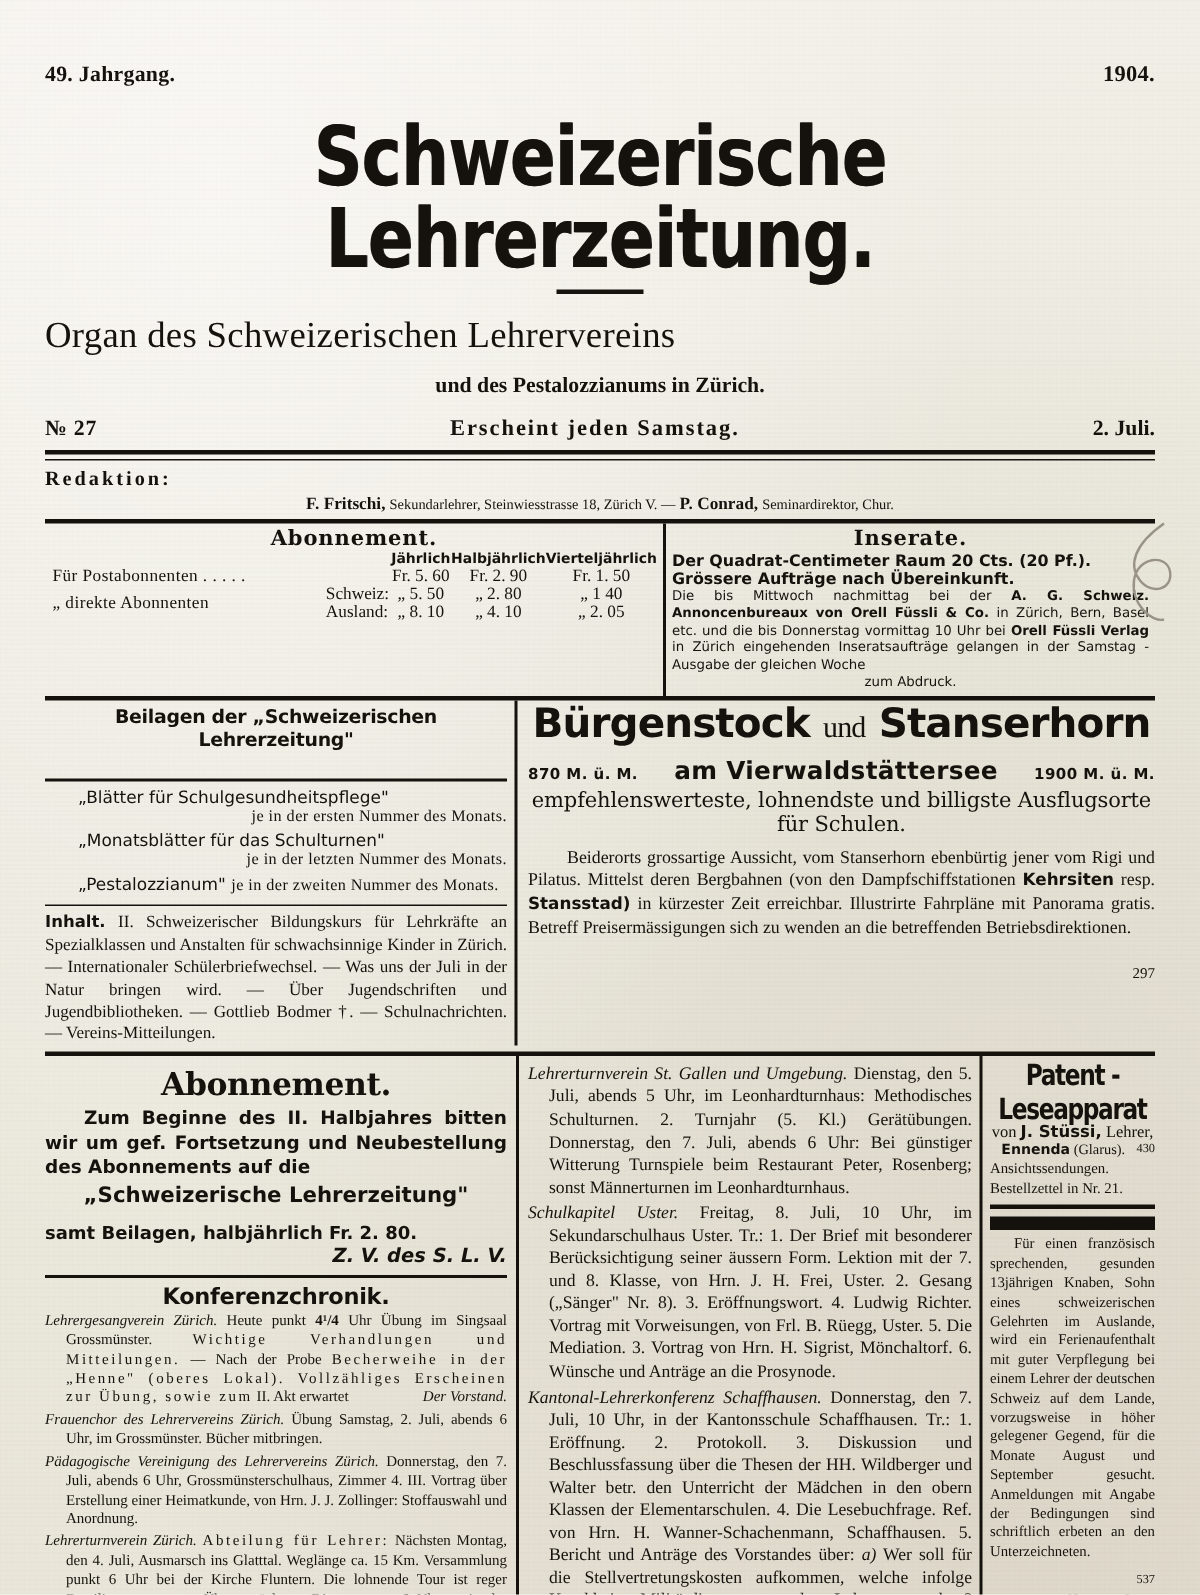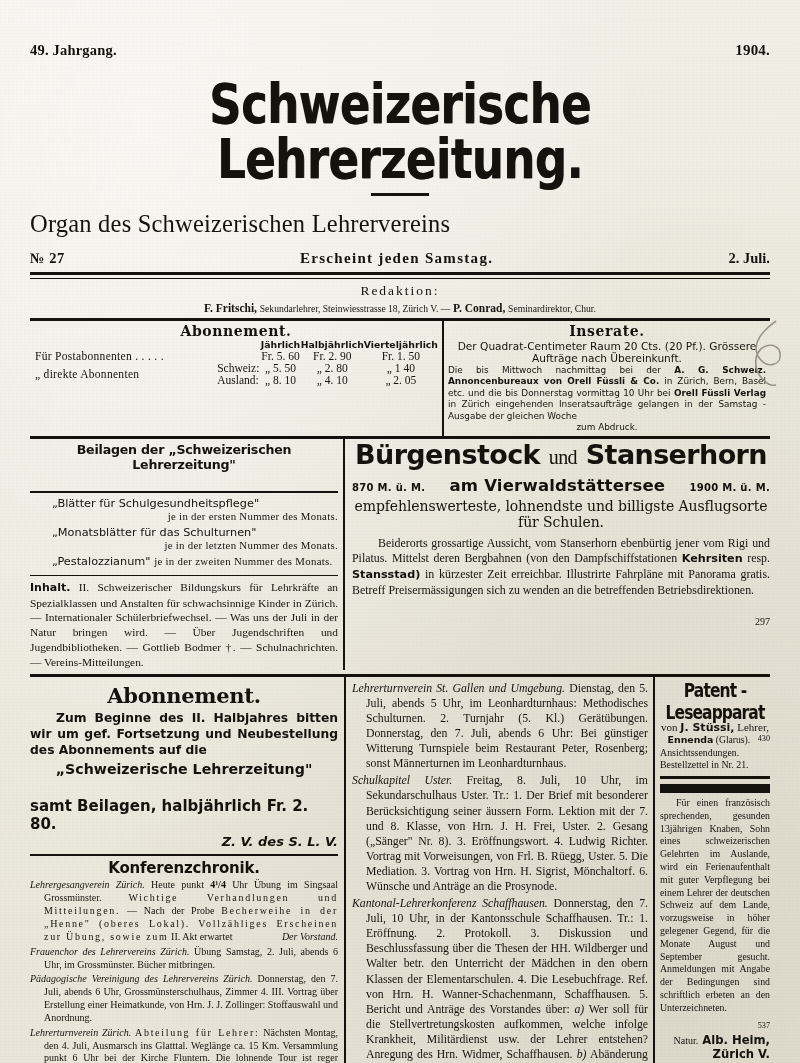--- a/index.html
+++ b/index.html
@@ -54,38 +54,38 @@
 
   .issueline{display:flex;justify-content:space-between;align-items:baseline;
     margin-top:12px;font-weight:bold;font-size:14.5px;}
   .issueline .mid{font-family:"Liberation Serif",serif;font-size:15px;letter-spacing:1.3px;}
   .issueline .no{letter-spacing:.5px;}
 
   .hr-thick{height:3px;background:#15120d;margin-top:5px;}
   .hr-thin{height:1px;background:#15120d;margin-top:3px;}
 
   
-  .redaktion-h{text-align:center;font-weight:normal;font-size:13.5px;letter-spacing:2px;margin-top:4px;}
+  .redaktion-h{text-align:left;font-weight:bold;font-size:13.5px;letter-spacing:2px;margin-top:4px;}
   .redaktion-b{text-align:center;font-size:11px;margin:3px 0 4px;}
   .redaktion-b b{font-size:11.5px;}
   .redaktion-b .sm{font-size:9.6px;}
 
   
   .band{display:flex;border-top:3px solid #15120d;border-bottom:3px solid #15120d;}
   .band .left{width:404px;border-right:2px solid #15120d;padding:2px 4px 3px;}
   .band .right{flex:1;padding:2px 4px 3px;position:relative;}
   .band h3{margin:0;text-align:center;font-weight:bold;font-size:14px;letter-spacing:.6px;
     font-family:"DejaVu Serif",serif;}
   table.abo{width:100%;border-collapse:collapse;font-size:11.5px;}
   table.abo th{font-size:9.3px;font-weight:bold;font-family:"DejaVu Sans",sans-serif;
     text-align:center;padding:0;}
   table.abo td{padding:0 1px;white-space:nowrap;}
   table.abo td.lbl{text-align:left;letter-spacing:.3px;}
   table.abo td.num{text-align:center;}
-  .ins-lead{text-align:center;font-size:10.6px;font-weight:normal;margin:1px 0 1px;
+  .ins-lead{text-align:left;font-size:10.6px;font-weight:bold;margin:1px 0 1px;
     font-family:"DejaVu Sans",sans-serif;}
   .ins-body{font-size:8.9px;line-height:1.28;text-align:justify;
     font-family:"DejaVu Sans",sans-serif;}
   .ins-body b{font-weight:bold;}
   .ins-body .ctr{display:block;text-align:center;}
   .clip{position:absolute;right:-16px;top:-2px;width:40px;height:70px;}
 
   
   .midgrid{display:flex;}
   .mg-left{width:308px;border-right:2px solid #15120d;padding-right:5px;}
@@ -119,21 +119,21 @@
   .col2{width:296px;padding:2px 5px 0 6px;border-right:2px solid #15120d;}
   .col3{flex:1;padding:2px 0 0 5px;}
 
   .abo2-h{font-family:"DejaVu Serif",serif;font-weight:bold;font-size:21px;text-align:center;
     letter-spacing:-.3px;margin-top:4px;}
   .abo2-b{font-family:"DejaVu Sans",sans-serif;font-weight:bold;font-size:12.3px;
     line-height:1.32;text-align:justify;margin-top:2px;}
   .abo2-b .ind{text-indent:26px;display:block;}
   .abo2-q{font-family:"DejaVu Sans",sans-serif;font-weight:bold;font-size:14.2px;
     text-align:center;margin-top:3px;}
-  .abo2-last{font-family:"DejaVu Sans",sans-serif;font-weight:bold;font-size:15px;margin-top:20px;}
+  .abo2-last{font-family:"DejaVu Sans",sans-serif;font-weight:bold;font-size:12px;margin-top:10px;}
   .abo2-sig{text-align:right;font-family:"DejaVu Sans",sans-serif;font-weight:bold;
     font-style:italic;font-size:13px;margin-top:1px;}
   .hr-kon{height:2px;background:#15120d;margin-top:5px;}
   .kon-h{font-family:"DejaVu Sans",sans-serif;font-weight:bold;font-size:15px;
     text-align:center;margin-top:3px;letter-spacing:-.2px;}
 
   .entry{font-size:10px;line-height:1.285;text-align:justify;margin-top:2px;}
   .entry .ti{font-style:italic;}
   .entry .sp{letter-spacing:1.7px;}
   .entry .sig{float:right;font-style:italic;}
@@ -164,20 +164,21 @@
 <div class="inner">
 
   <div class="topline">
     <span>49. Jahrgang.</span>
     <span class="yr">1904.</span>
   </div>
 
   <div class="masthead">Schweizerische Lehrerzeitung.</div>
   <div class="rule-short"></div>
   <div class="subtitle1">Organ des Schweizerischen Lehrervereins</div>
+  <div class="subtitle2">und des Pestalozzianums in Zürich.</div>
 
   <div class="issueline">
     <span class="no">№ 27</span>
     <span class="mid">Erscheint jeden Samstag.</span>
     <span>2. Juli.</span>
   </div>
   <div class="hr-thick"></div>
   <div class="hr-thin"></div>
 
   <div class="redaktion-h">Redaktion:</div>

